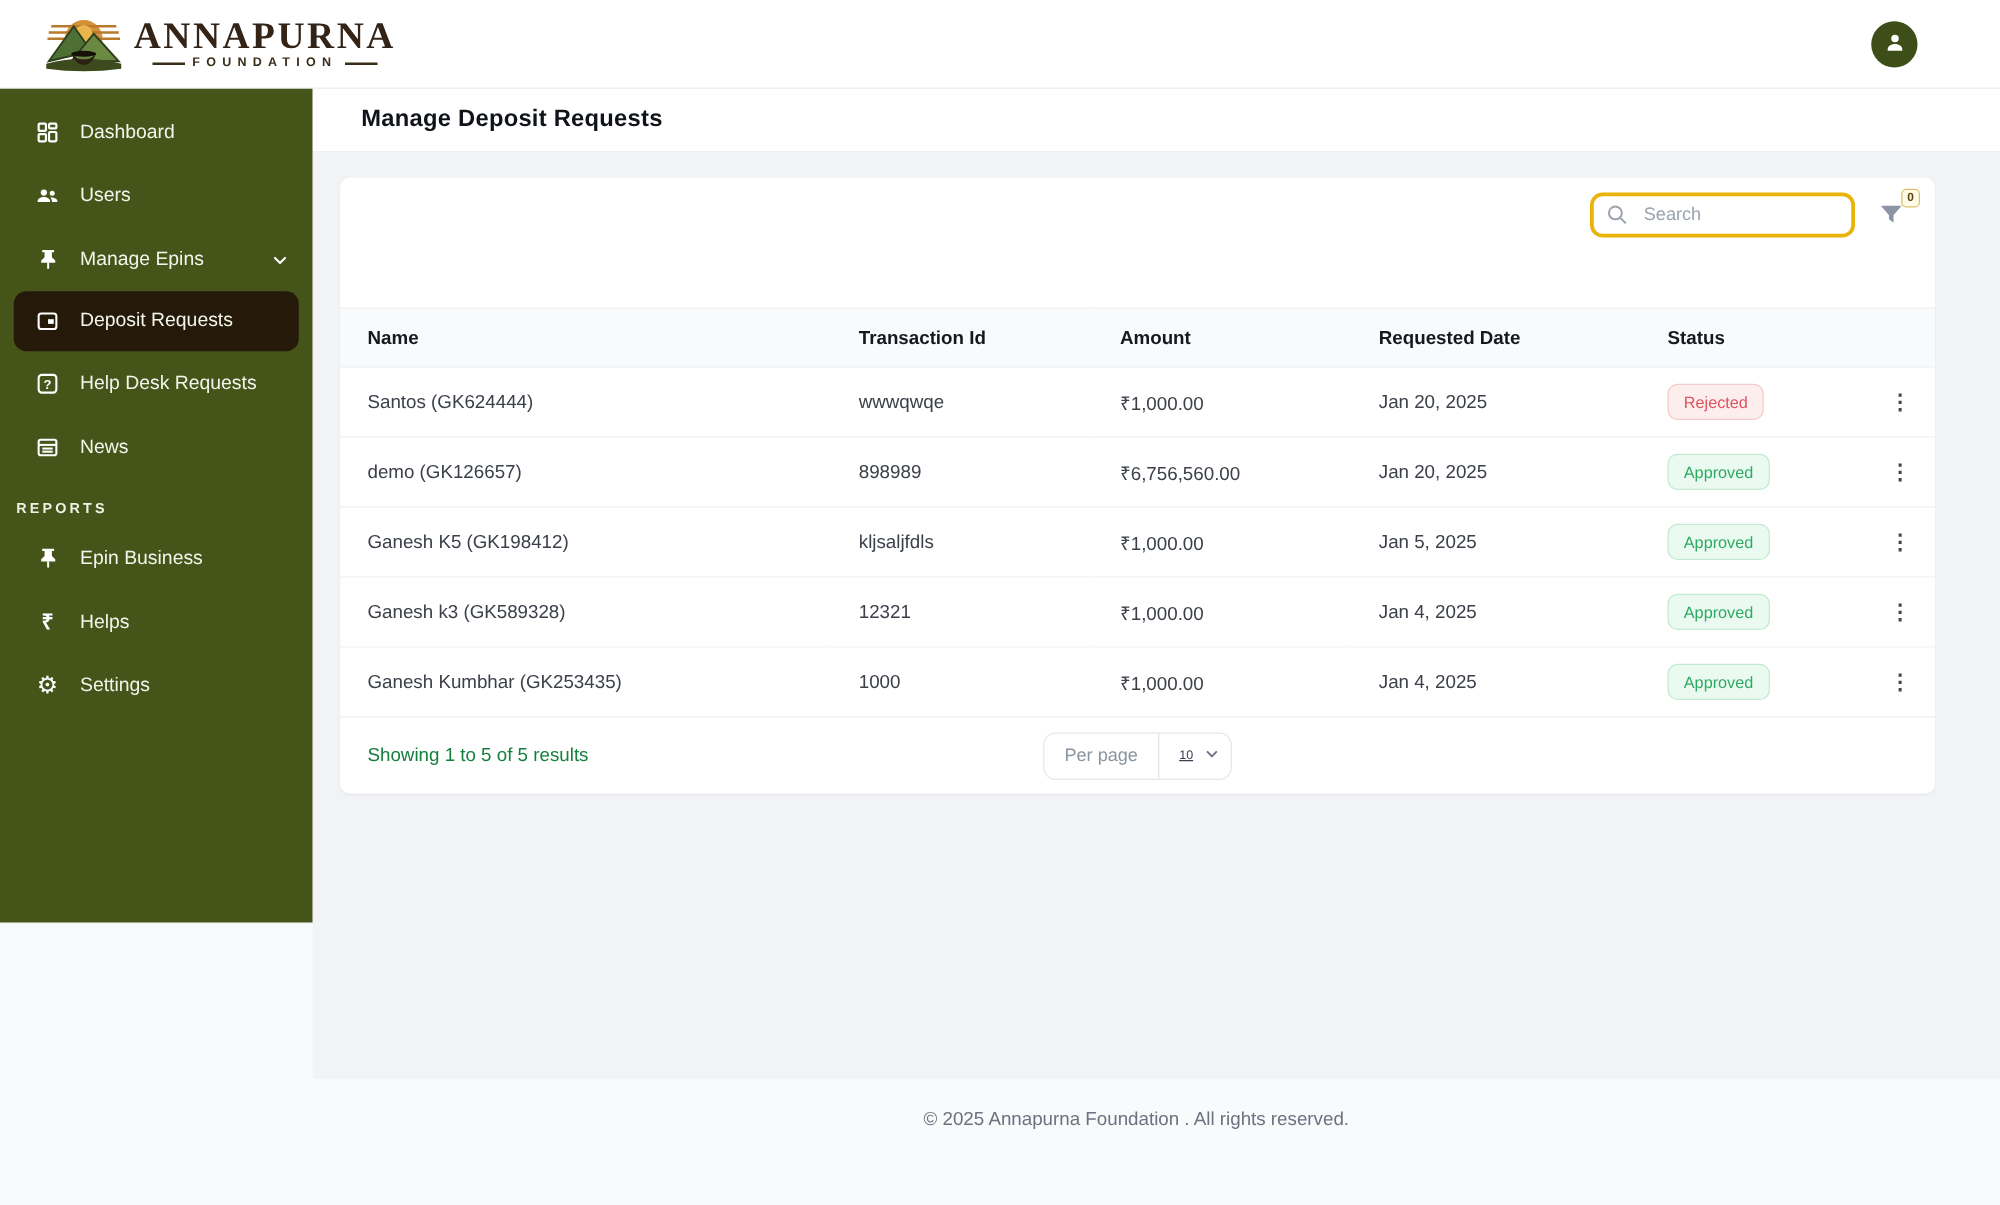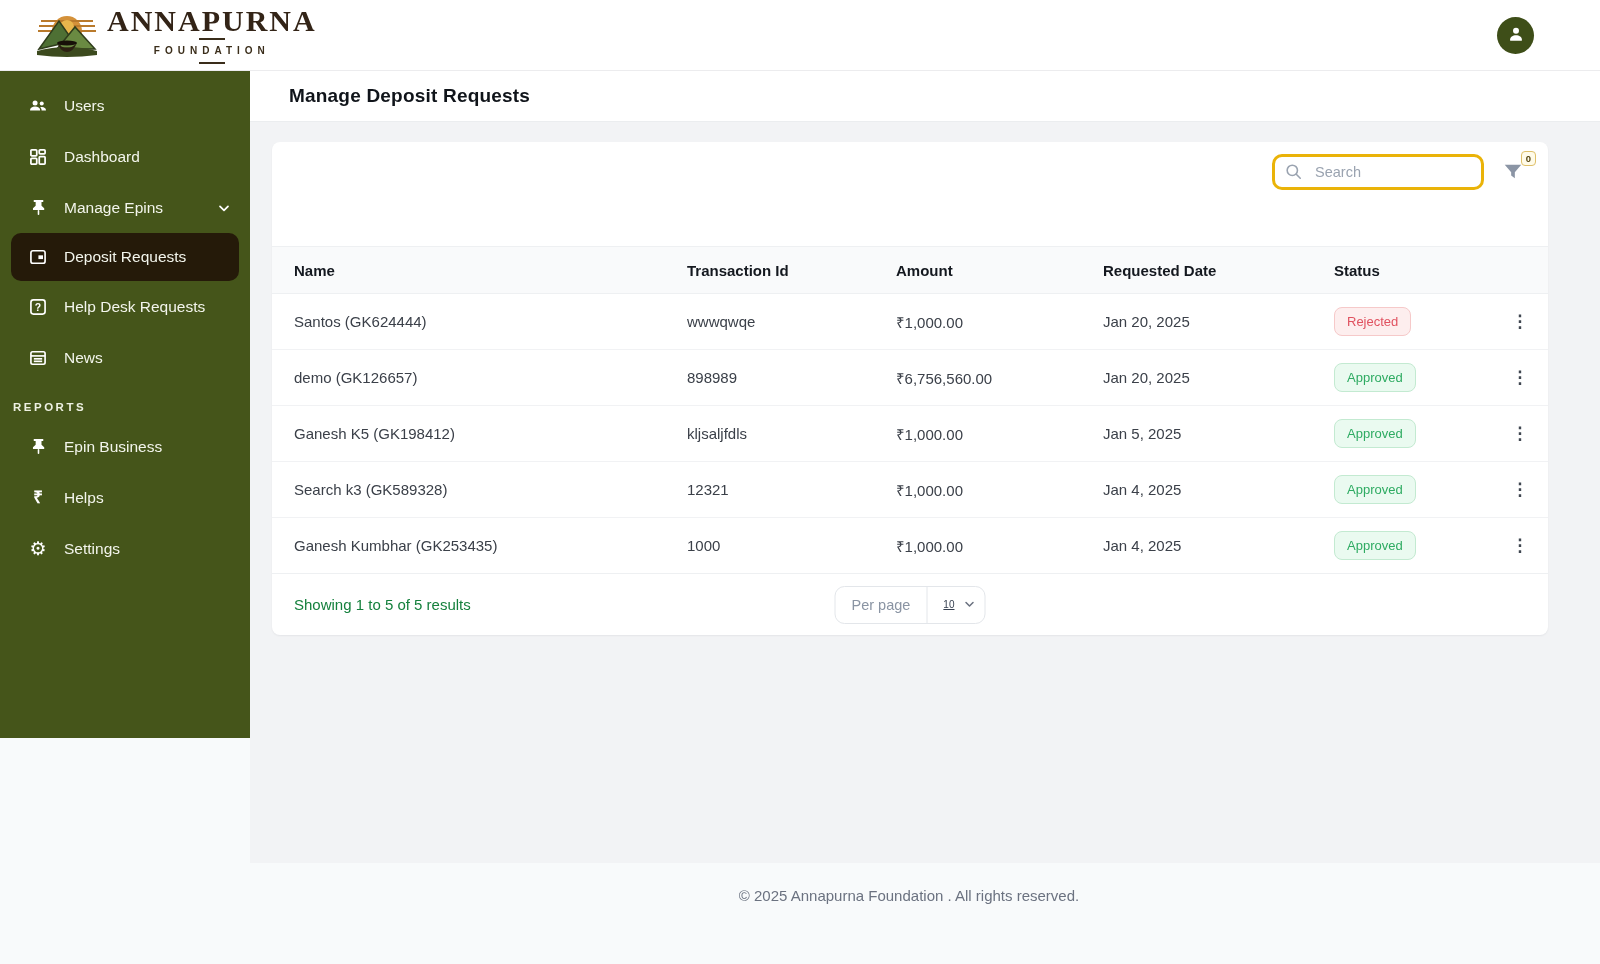--- a/index.html
+++ b/index.html
@@ -19,21 +19,21 @@
     padding:0 66px 0 33px;
   }
   .brand { display:flex; align-items:center; gap:8px; }
   .brand-text { display:flex; flex-direction:column; align-items:center; line-height:1; }
   .brand-name {
     font-family:"Liberation Serif", serif; font-weight:700;
     font-size:30px; letter-spacing:2px; color:#332417;
   }
   .brand-sub {
     display:flex; align-items:center; gap:6px; margin-top:2px;
-    font-size:10px; font-weight:700; letter-spacing:5px; color:#3a2d1a;flex-direction:column;
+    font-size:10px; font-weight:700; letter-spacing:5px; color:#3a2d1a;
   }
   .brand-sub .rule { width:26px; height:2px; background:#3a2d1a; }
   .avatar-btn {
     width:37px; height:37px; border-radius:50%; border:none; cursor:pointer;
     background:#3e4e18; display:flex; align-items:center; justify-content:center;
   }
   
   .sidebar {
     position:absolute; left:0; top:70px; width:250px; height:668px;
     background:#45551a; padding:10px 0; z-index:4;
@@ -174,40 +174,40 @@
         <path d="M12 13.4c-4 0-7 2.2-7 5v1.6h14V18.4c0-2.8-3-5-7-5z"></path>
       </svg>
     </span>
   </button>
 </header>
 
 <aside class="sidebar">
 
   <div class="side-item">
     <span class="icon">
+      <svg width="20" height="20" viewBox="0 0 24 24" fill="none" stroke="#ffffff" stroke-width="2.1">
+        <rect x="3.5" y="3.5" width="7" height="7" rx="1"></rect>
+        <rect x="13.5" y="3.5" width="7" height="4.6" rx="1"></rect>
+        <rect x="3.5" y="13.5" width="7" height="7" rx="1"></rect>
+        <rect x="13.5" y="11.5" width="7" height="9" rx="1"></rect>
+      </svg>
+    </span>
+    <span>Dashboard</span>
+  </div>
+
+  <div class="side-item">
+    <span class="icon">
       <svg width="21" height="21" viewBox="0 0 24 24" fill="#ffffff">
         <circle cx="8.5" cy="9" r="3"></circle>
         <path d="M8.5 13.2c-3.3 0-6 1.7-6 3.8v1h12v-1c0-2.1-2.7-3.8-6-3.8z"></path>
         <circle cx="16.5" cy="9.6" r="2.4"></circle>
         <path d="M16.8 13.8c2.7.2 4.7 1.7 4.7 3.4v.8h-5.2c.2-1.7-.6-3.1-1.6-4 .6-.2 1.3-.3 2.1-.2z"></path>
       </svg>
     </span>
     <span>Users</span>
-  </div>
-
-  <div class="side-item">
-    <span class="icon">
-      <svg width="20" height="20" viewBox="0 0 24 24" fill="none" stroke="#ffffff" stroke-width="2.1">
-        <rect x="3.5" y="3.5" width="7" height="7" rx="1"></rect>
-        <rect x="13.5" y="3.5" width="7" height="4.6" rx="1"></rect>
-        <rect x="3.5" y="13.5" width="7" height="7" rx="1"></rect>
-        <rect x="13.5" y="11.5" width="7" height="9" rx="1"></rect>
-      </svg>
-    </span>
-    <span>Dashboard</span>
   </div>
 
   <div class="side-item">
     <span class="icon">
       <svg width="19" height="19" viewBox="0 0 24 24" fill="#ffffff">
         <path d="M6 2.5h12v2.4h-2.2v5l3.4 3.2v2.2H5v-2.2l3.4-3.2v-5H6z"></path>
         <rect x="11" y="15.2" width="2" height="6.4" rx="1"></rect>
       </svg>
     </span>
     <span>Manage Epins</span>
@@ -344,21 +344,21 @@
         </tr>
         <tr>
           <td>Ganesh K5 (GK198412)</td>
           <td>kljsaljfdls</td>
           <td>₹1,000.00</td>
           <td>Jan 5, 2025</td>
           <td><span class="status-badge approved">Approved</span></td>
           <td class="act-cell"><button class="kebab">⋮</button></td>
         </tr>
         <tr>
-          <td>Search k3 (GK589328)</td>
+          <td>Ganesh k3 (GK589328)</td>
           <td>12321</td>
           <td>₹1,000.00</td>
           <td>Jan 4, 2025</td>
           <td><span class="status-badge approved">Approved</span></td>
           <td class="act-cell"><button class="kebab">⋮</button></td>
         </tr>
         <tr>
           <td>Ganesh Kumbhar (GK253435)</td>
           <td>1000</td>
           <td>₹1,000.00</td>

